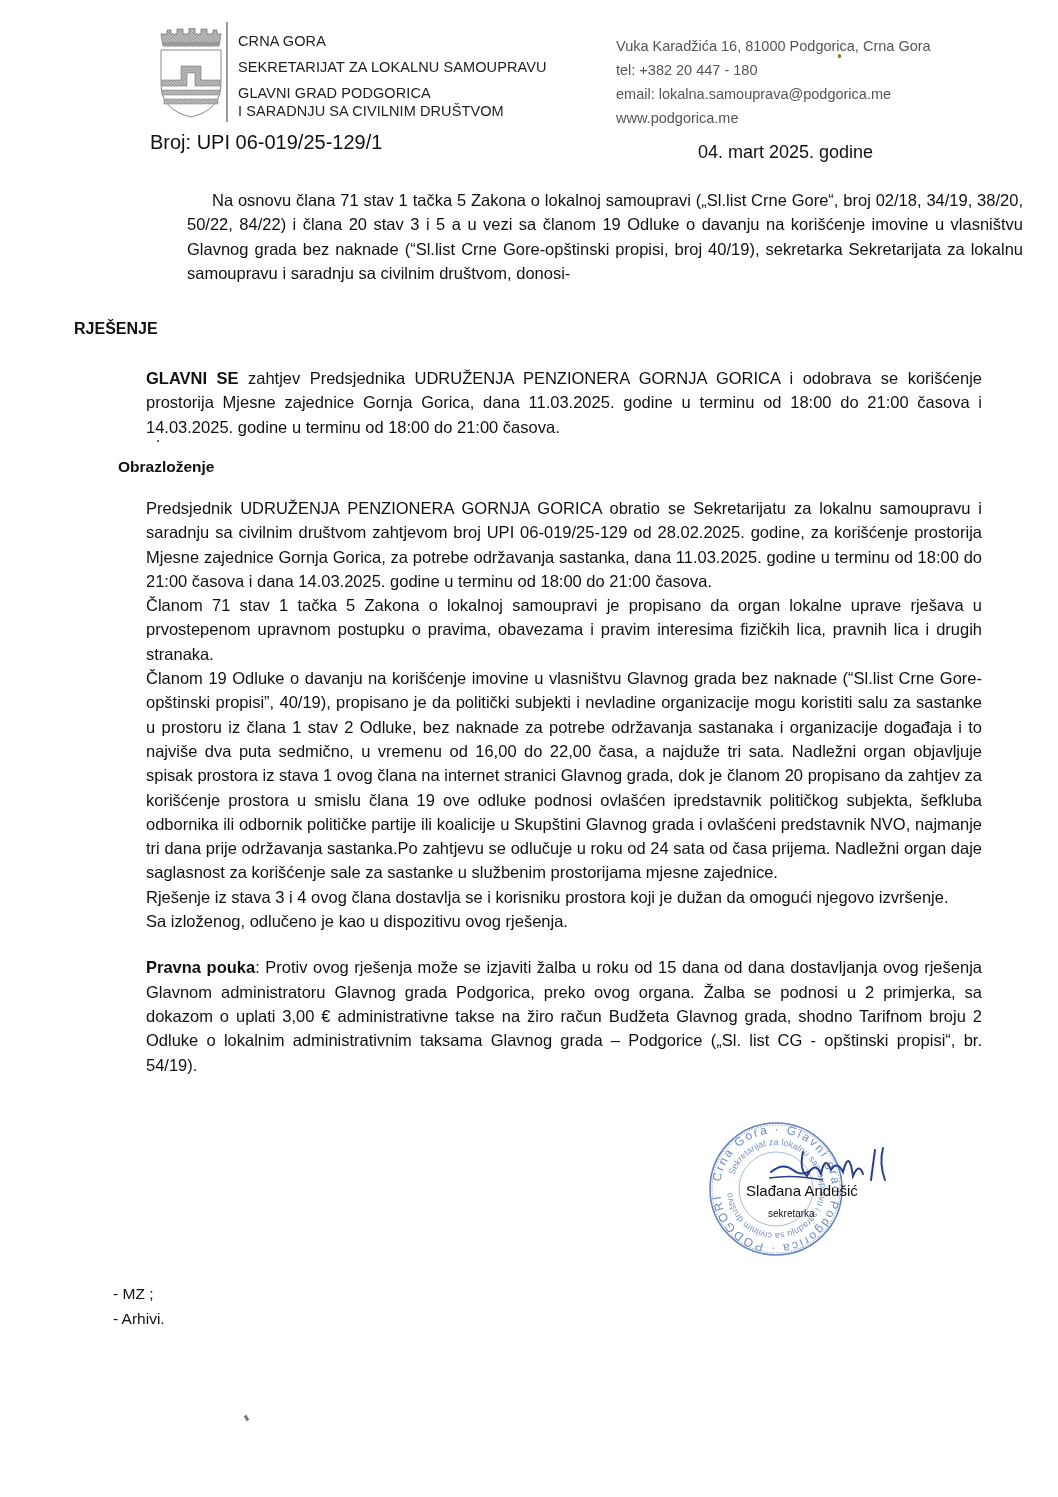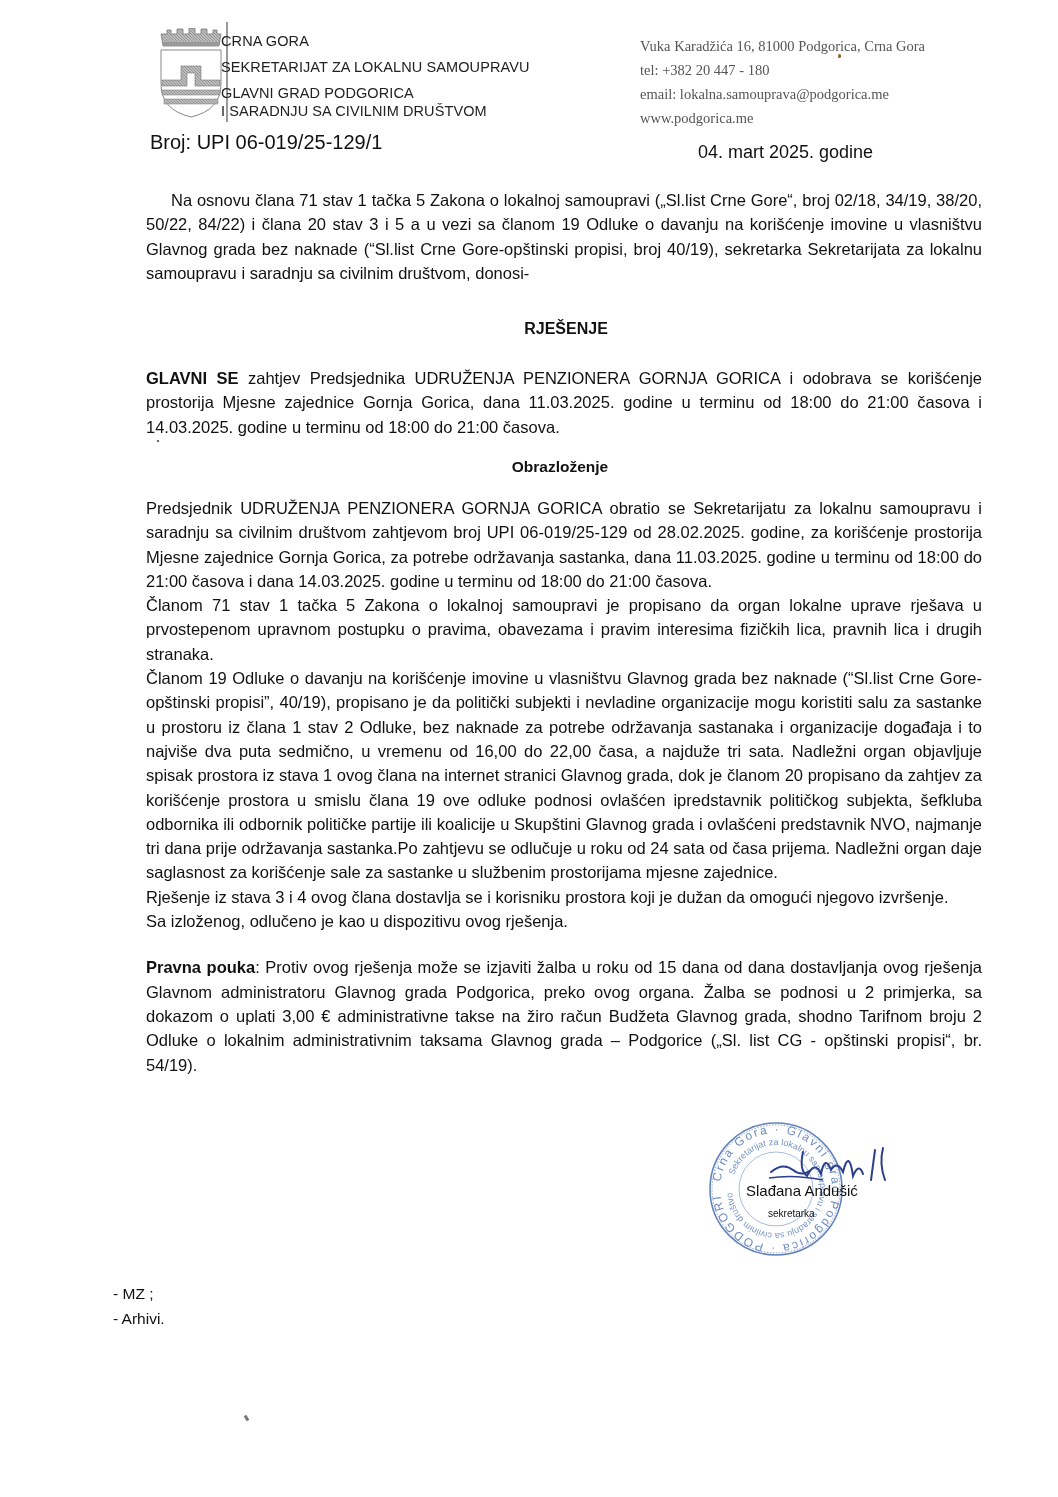--- a/index.html
+++ b/index.html
@@ -2,32 +2,32 @@
 <html><head>
 <meta charset="utf-8">
 <style>
   html, body { margin: 0; padding: 0; background: #ffffff; }
   body { width: 1058px; height: 1497px; position: relative; overflow: hidden; color: #111; }
   .page { position: absolute; left: 0; top: 0; width: 1058px; height: 1497px; background: #fff; }
 
   
   .crest { position: absolute; left: 155px; top: 28px; width: 72px; height: 90px; }
   .vline { position: absolute; left: 226px; top: 22px; width: 2px; height: 100px; background: #9a9a9a; }
-  .org { position: absolute; left: 221px; top: 28px; font-family: "Liberation Sans", sans-serif; font-size: 14.5px; color: #222; line-height: 26px; letter-spacing: 0.1px; }
+  .org { position: absolute; left: 238px; top: 28px; font-family: "Liberation Sans", sans-serif; font-size: 14.5px; color: #222; line-height: 26px; letter-spacing: 0.1px; }
   .org .l4 { margin-top: -8px; }
-  .contact { position: absolute; left: 616px; top: 34px; font-family: Liberation Serif, serif; font-size: 14.5px; color: #555; line-height: 24px; margin-left: 24px; }
+  .contact { position: absolute; left: 616px; top: 34px; font-family: Liberation Sans, sans-serif; font-size: 14.5px; color: #555; line-height: 24px; }
   .broj { position: absolute; left: 150px; top: 131px; font-family: "Liberation Sans", sans-serif; font-size: 20px; color: #111; }
   .date { position: absolute; left: 698px; top: 142px; font-family: "Liberation Sans", sans-serif; font-size: 18px; color: #111; }
 
   
   .txt { position: absolute; left: 146px; width: 836px; font-family: "Liberation Sans Narrow", "Liberation Sans", sans-serif; font-size: 16.5px; line-height: 24.3px; text-align: justify; color: #111; transform-origin: left top; }
-  .p1 { top: 188px; text-indent: 25px; }
-  .heading { position: absolute; left: 0; width: 1058px; text-align: center; font-family: "Liberation Sans", sans-serif; font-weight: bold; font-size: 16px; color: #111; }
+  .p1 { top: 188px; text-indent: 25px; margin-left: 41px; }
+  .heading { position: absolute; left: 0; width: 1058px; font-family: "Liberation Sans", sans-serif; font-weight: bold; font-size: 16px; color: #111; }
   .h1 { top: 320px; padding-left: 74px; box-sizing: border-box; }
-  .h2 { top: 458px; padding-left: 62px; box-sizing: border-box; font-size: 15.5px; }
+  .h2 { top: 458px; padding-left: 118px; box-sizing: border-box; font-size: 15.5px; }
   .p2 { top: 366px; }
   .p3 { top: 496px; }
   .b { font-weight: bold; }
   .dot { position: absolute; left: 157px; top: 440px; width: 2px; height: 2px; background: #666; }
 
   
   .stamp { position: absolute; left: 707px; top: 1120px; width: 138px; height: 138px; }
   .sig { position: absolute; left: 763px; top: 1140px; width: 130px; height: 50px; }
   .signame { position: absolute; left: 746px; top: 1182px; font-family: "Liberation Sans", sans-serif; font-size: 15px; color: #111; }
   .sigrole { position: absolute; left: 768px; top: 1208px; font-family: "Liberation Sans", sans-serif; font-size: 10px; color: #111; }

